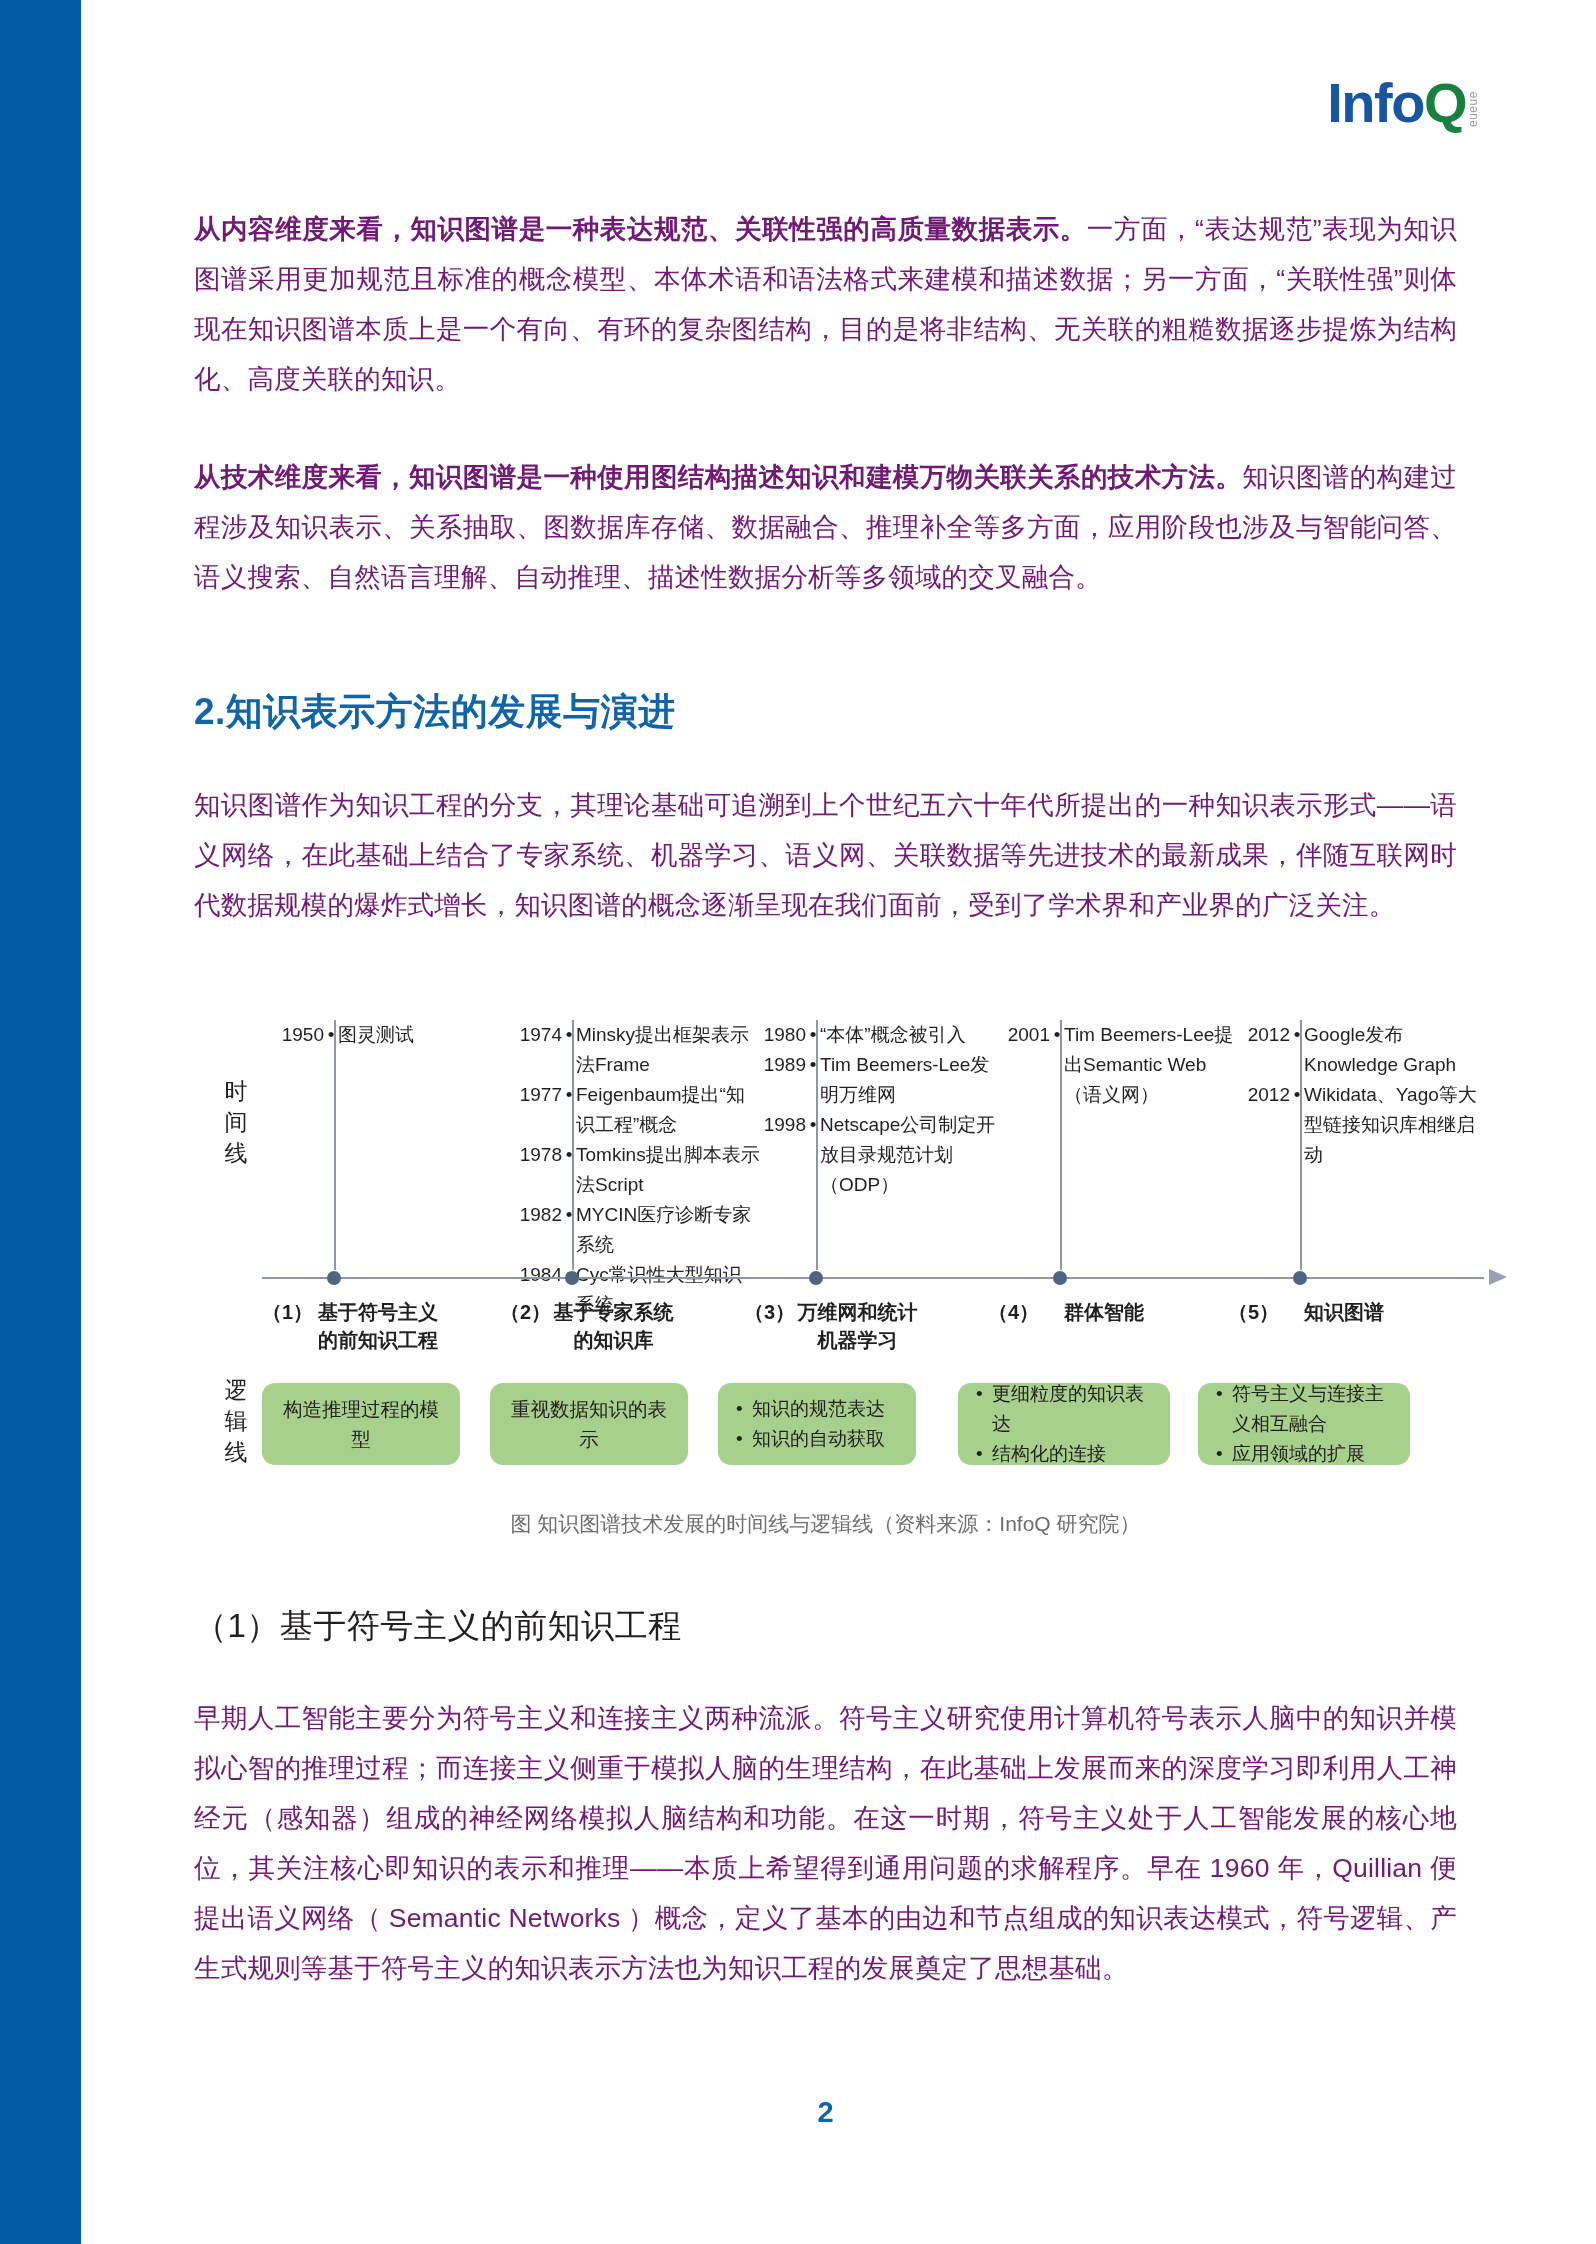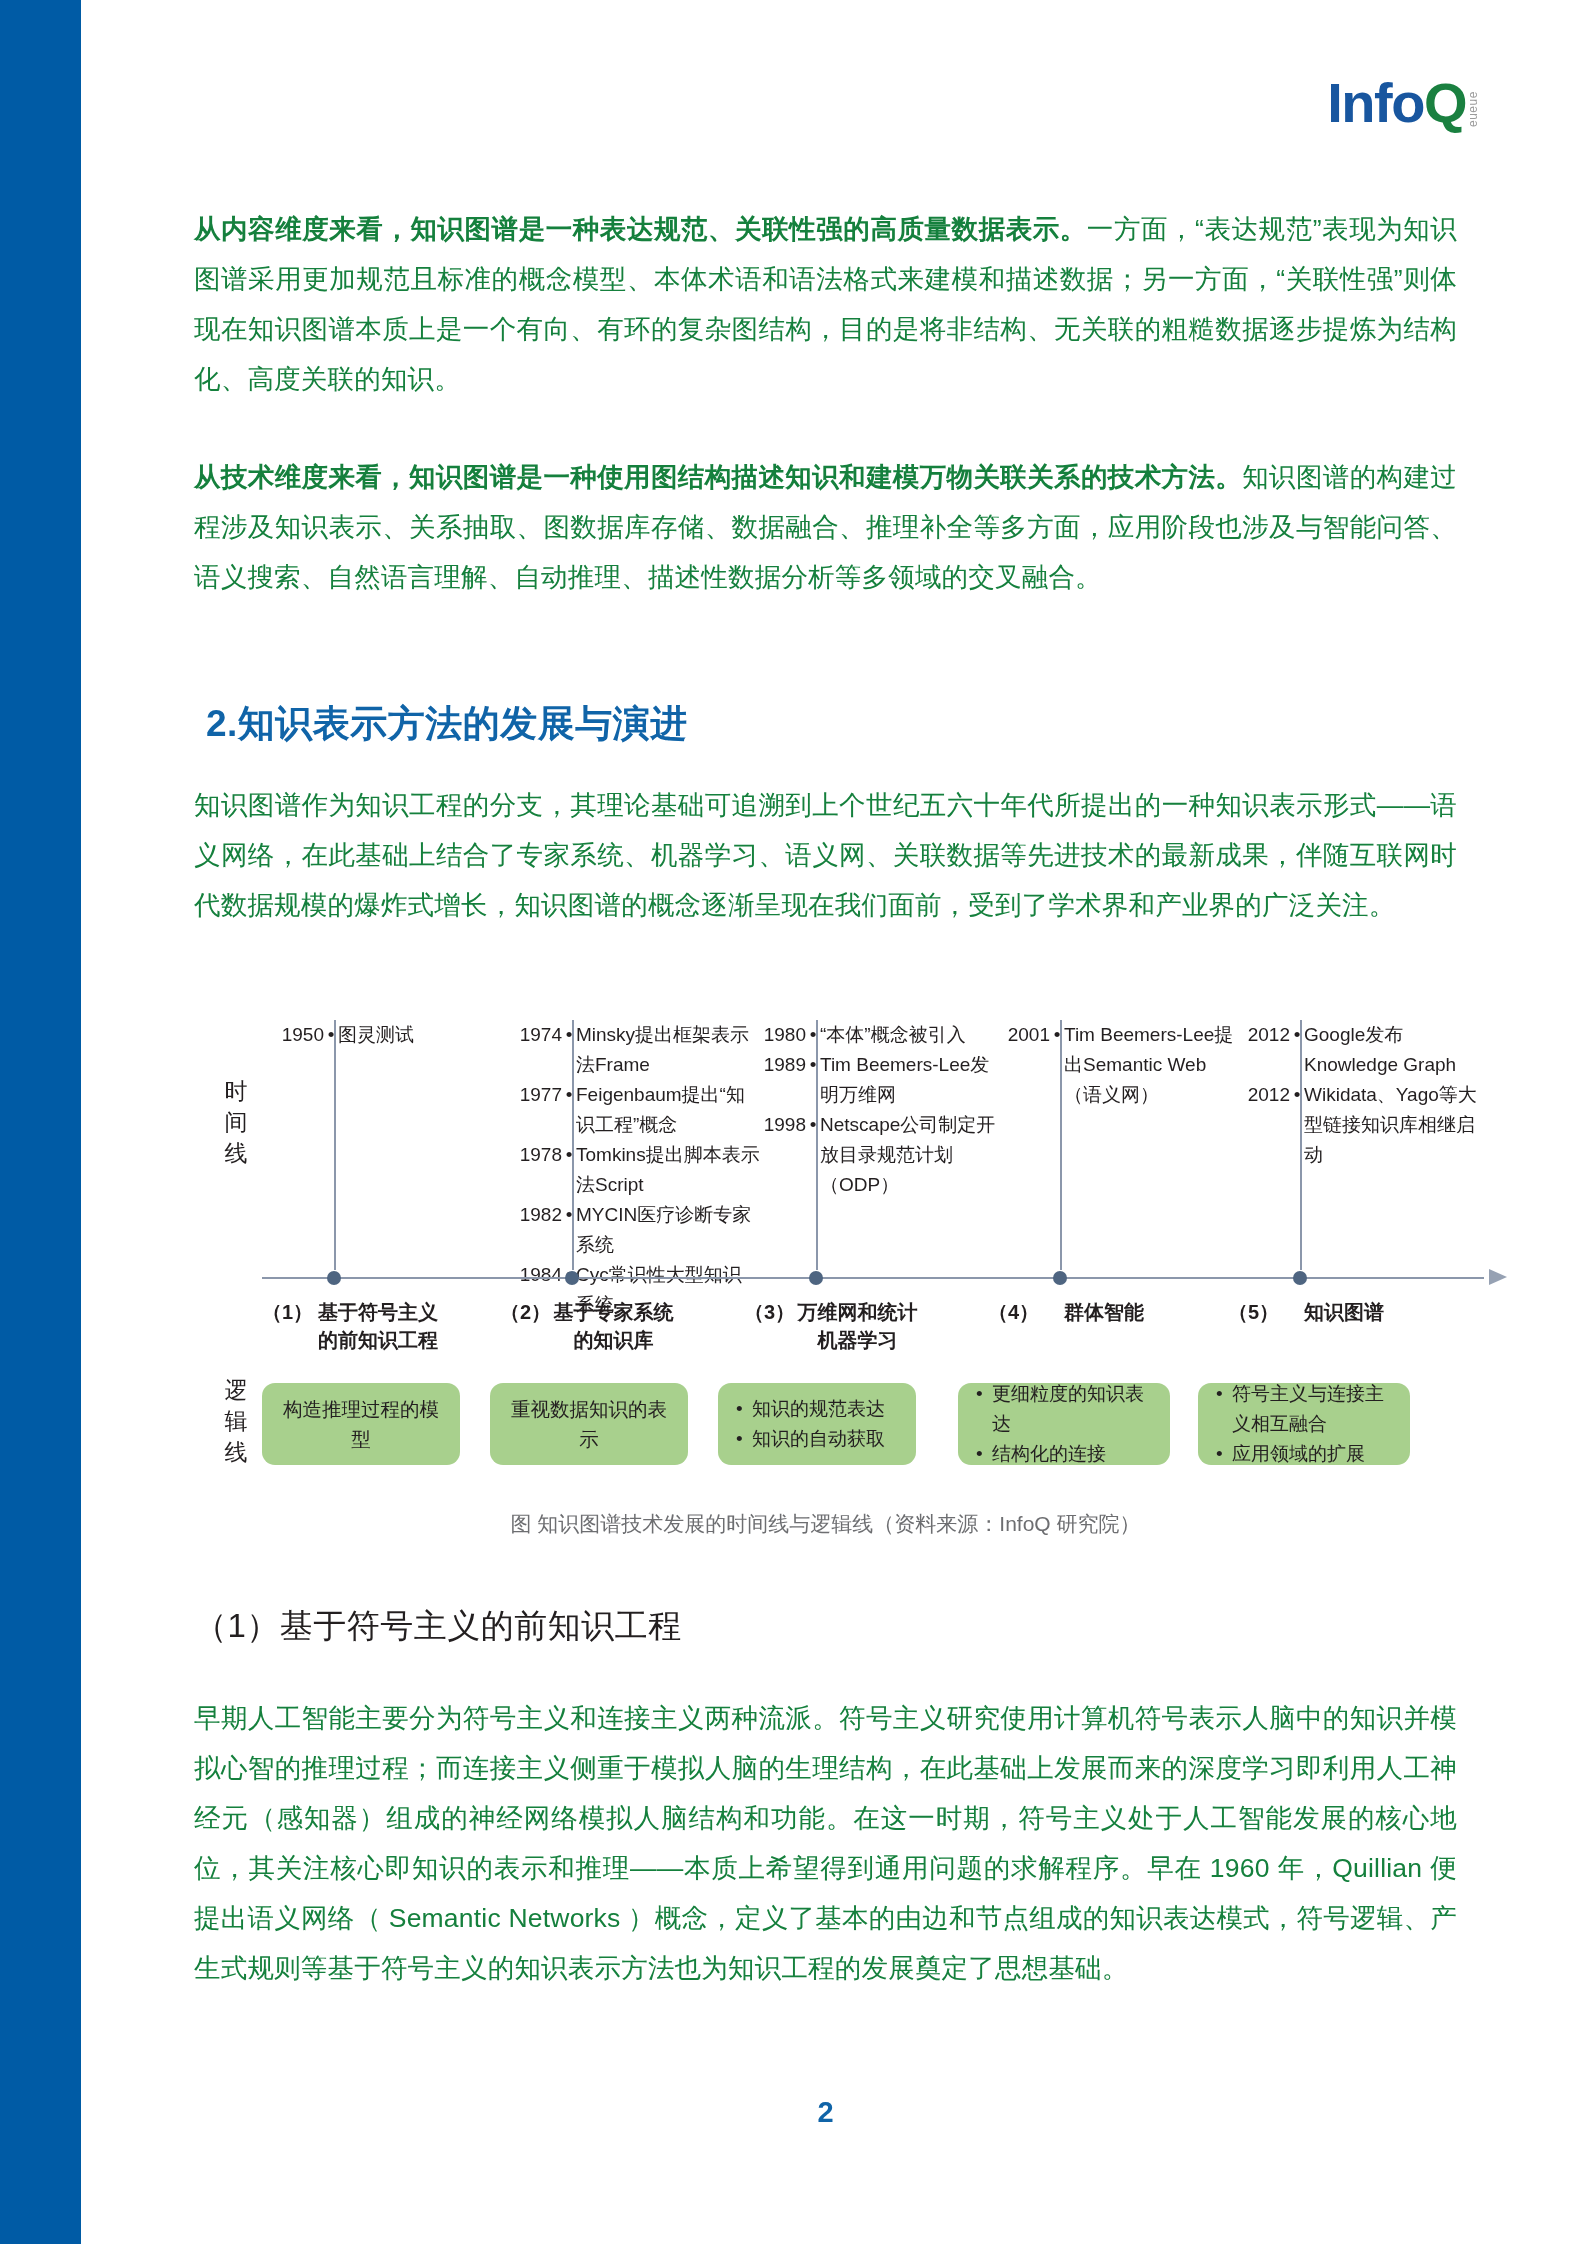--- a/index.html
+++ b/index.html
@@ -70,36 +70,36 @@
   .content {
     position: absolute;
     left: 113px;
     top: 0;
     width: 1263px;
   }
   p.para {
     margin: 0;
     font-size: 26.5px;
     line-height: 50px;
-    color: #15803d;
+    color: #701a75;
     text-align: justify;
     text-justify: inter-ideograph;
     letter-spacing: 0.2px;
   }
   p.para .lead {
     font-weight: bold;
   }
   .para-1 { position: absolute; top: 204px; left: 0; width: 1263px; }
   .para-2 { position: absolute; top: 452px; left: 0; width: 1263px; }
 
   h2.section-head {
     position: absolute;
     top: 688px;
     left: 0;
-    margin: 12px;
+    margin: 0;
     font-size: 37px;
     line-height: 48px;
     font-weight: bold;
     color: #1064A8;
     letter-spacing: 0.5px;
   }
 
   .para-3 { position: absolute; top: 780px; left: 0; width: 1263px; }
 
   .subhead {

